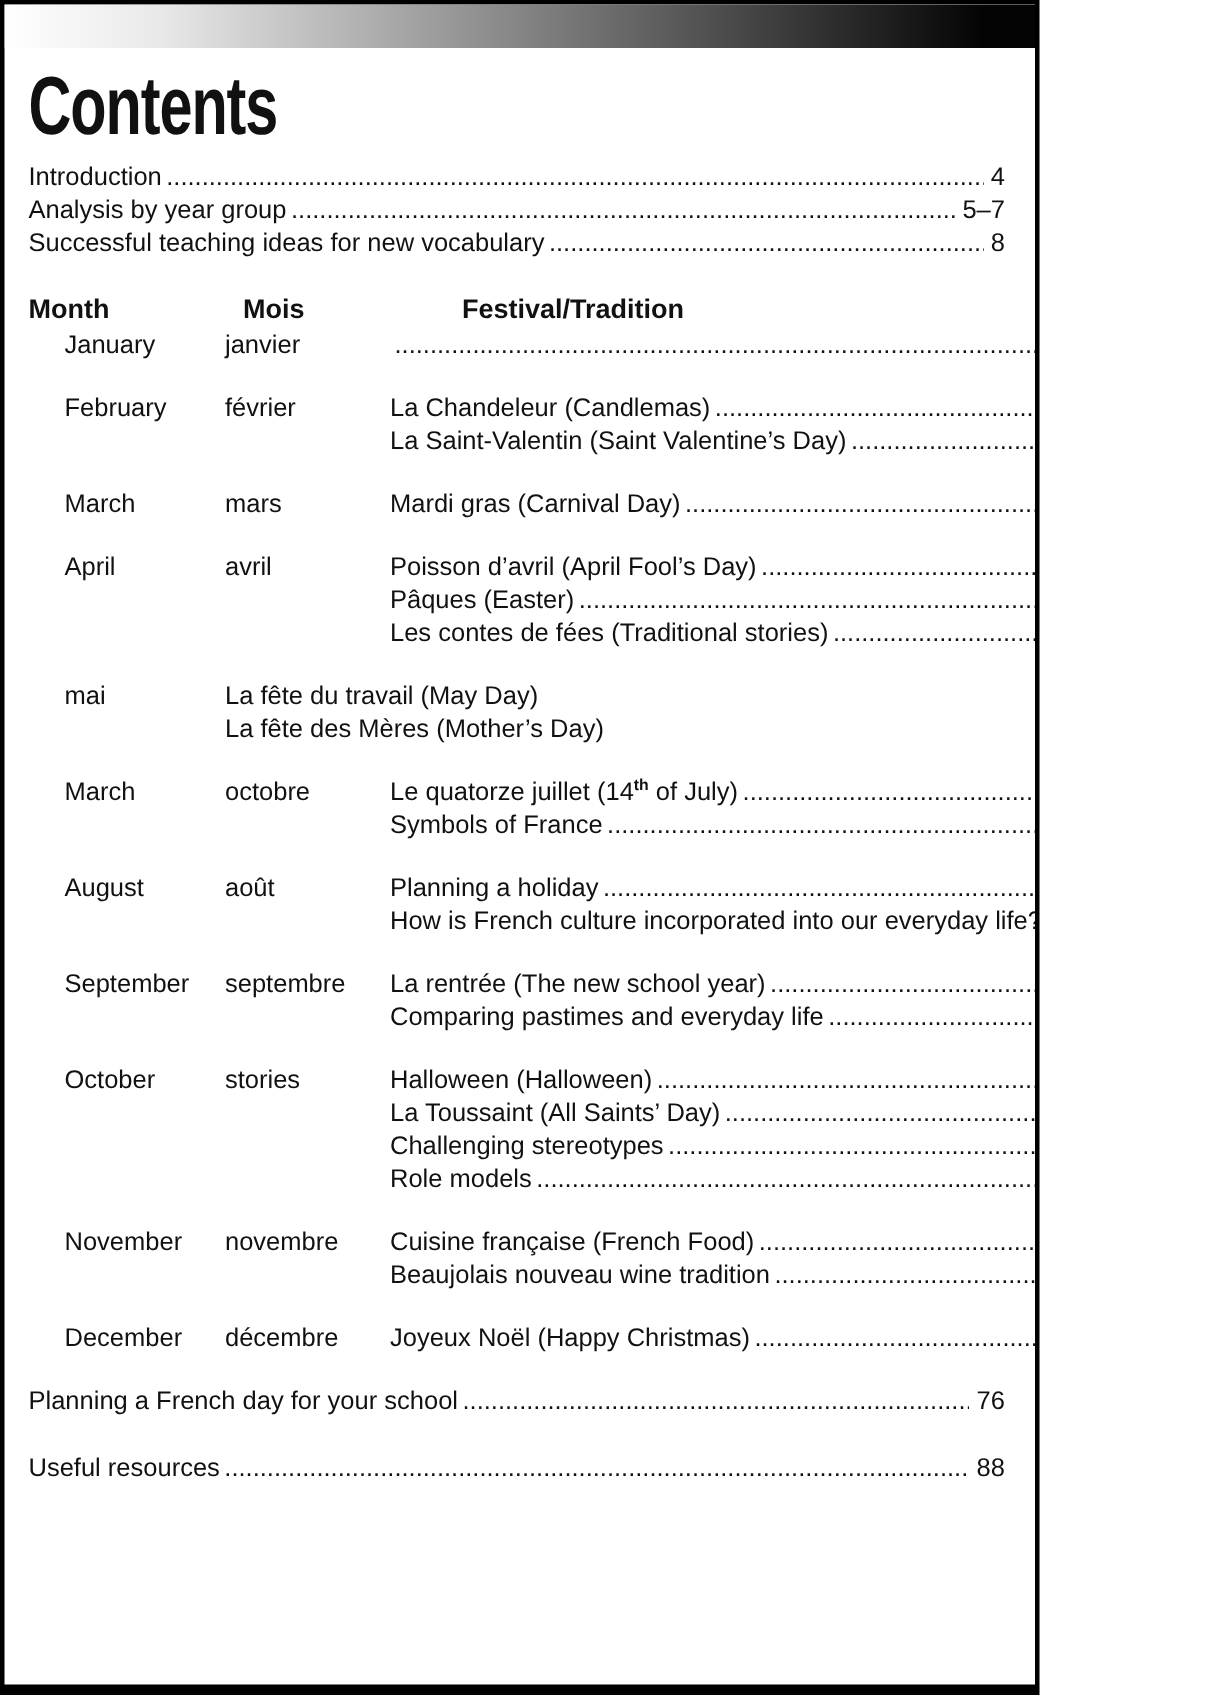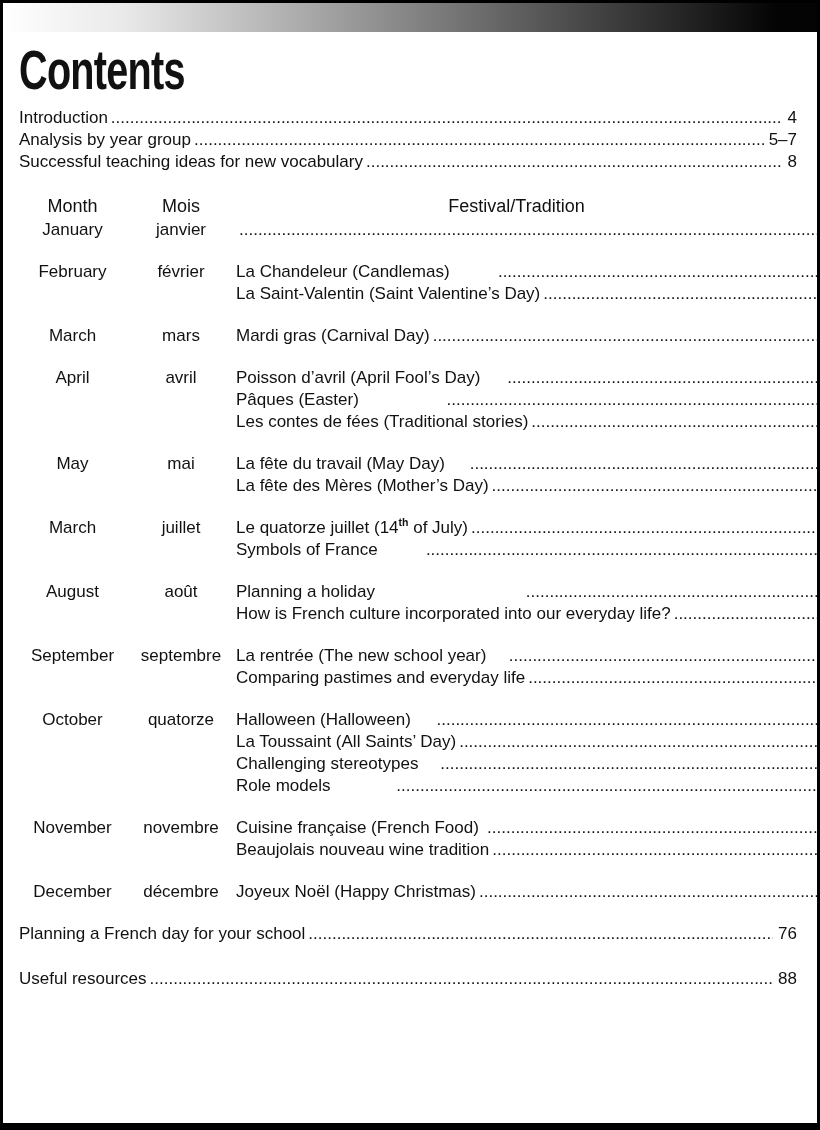--- a/index.html
+++ b/index.html
@@ -3,21 +3,21 @@
 <meta charset="utf-8">
 <style>
   * { box-sizing: border-box; }
   html, body { margin: 0; padding: 0; background: #fff; }
   body {
     width: 820px; height: 1130px;
     font-family: "Liberation Sans", sans-serif;
     color: #111;
   }
   .page {
-    width: 820px; height: 1130px;
+    width: 693px; height: 1130px;
     background: #fff;
     border: 3px solid #000;
     border-bottom-width: 7px;
     overflow: hidden;
     position: relative;
   }
   .gradient-bar {
     height: 29px;
     width: 100%;
     background: linear-gradient(to right, #ffffff 0%, #e9e9e9 15%, #040404 95%);
@@ -27,21 +27,20 @@
     font-weight: bold;
     line-height: 1;
     margin: 11px 0 0 16px;
     letter-spacing: -1px;
     transform: scaleX(0.72);
     transform-origin: left center;
     white-space: nowrap;
   }
   .content {
     padding: 0 20px 0 16px;
-    text-align: center;
   }
   .intro { margin-top: 9px; }
   .toc-line {
     display: flex;
     align-items: baseline;
     font-size: 17px;
     line-height: 22px;
   }
   .toc-title { white-space: nowrap; }
   .toc-title sup {
@@ -57,30 +56,32 @@
     margin: 0 5px 0 3px;
     min-width: 0;
   }
   .leader::after {
     content: "..................................................................................................................................................................................................................................................................";
   }
   .page-num { white-space: nowrap; }
   .table-header {
     display: grid;
     grid-template-columns: 107px 110px 1fr;
-    font-weight: normal;
+    font-weight: bold;
     font-size: 18px;
     line-height: 22px;
     margin-top: 22px;
     margin-bottom: 2px;
+    gap: 36px;
   }
   .month-row {
     display: grid;
     grid-template-columns: 107px 110px 1fr;
     margin-bottom: 20px;
+    margin-left: 24px;
   }
   .intro { margin-bottom: 20px; }
   .month-cell, .mois-cell {
     font-size: 17px;
     line-height: 22px;
   }
   .footer-line { margin-bottom: 23px; }
 </style>
 </head>
 <body>
@@ -157,36 +158,35 @@
               <span class="toc-title">Pâques (Easter)</span>
               <span class="leader"></span>
             </div>
             <div class="toc-line">
               <span class="toc-title">Les contes de fées (Traditional stories)</span>
               <span class="leader"></span>
             </div>
           </div>
         </div>
         <div class="month-row">
-          <span class="month-cell">May</span>
           <span class="mois-cell">mai</span>
           <div class="entries">
             <div class="toc-line">
               <span class="toc-title">La fête du travail (May Day)</span>
               <span class="leader"></span>
             </div>
             <div class="toc-line">
               <span class="toc-title">La fête des Mères (Mother’s Day)</span>
               <span class="leader"></span>
             </div>
           </div>
         </div>
         <div class="month-row">
           <span class="month-cell">March</span>
-          <span class="mois-cell">juillet</span>
+          <span class="mois-cell">octobre</span>
           <div class="entries">
             <div class="toc-line">
               <span class="toc-title"><span>Le quatorze juillet (14</span><sup>th</sup><span> of July)</span></span>
               <span class="leader"></span>
             </div>
             <div class="toc-line">
               <span class="toc-title">Symbols of France</span>
               <span class="leader"></span>
             </div>
           </div>
@@ -214,21 +214,21 @@
               <span class="leader"></span>
             </div>
             <div class="toc-line">
               <span class="toc-title">Comparing pastimes and everyday life</span>
               <span class="leader"></span>
             </div>
           </div>
         </div>
         <div class="month-row">
           <span class="month-cell">October</span>
-          <span class="mois-cell">quatorze</span>
+          <span class="mois-cell">stories</span>
           <div class="entries">
             <div class="toc-line">
               <span class="toc-title">Halloween (Halloween)</span>
               <span class="leader"></span>
             </div>
             <div class="toc-line">
               <span class="toc-title">La Toussaint (All Saints’ Day)</span>
               <span class="leader"></span>
             </div>
             <div class="toc-line">

